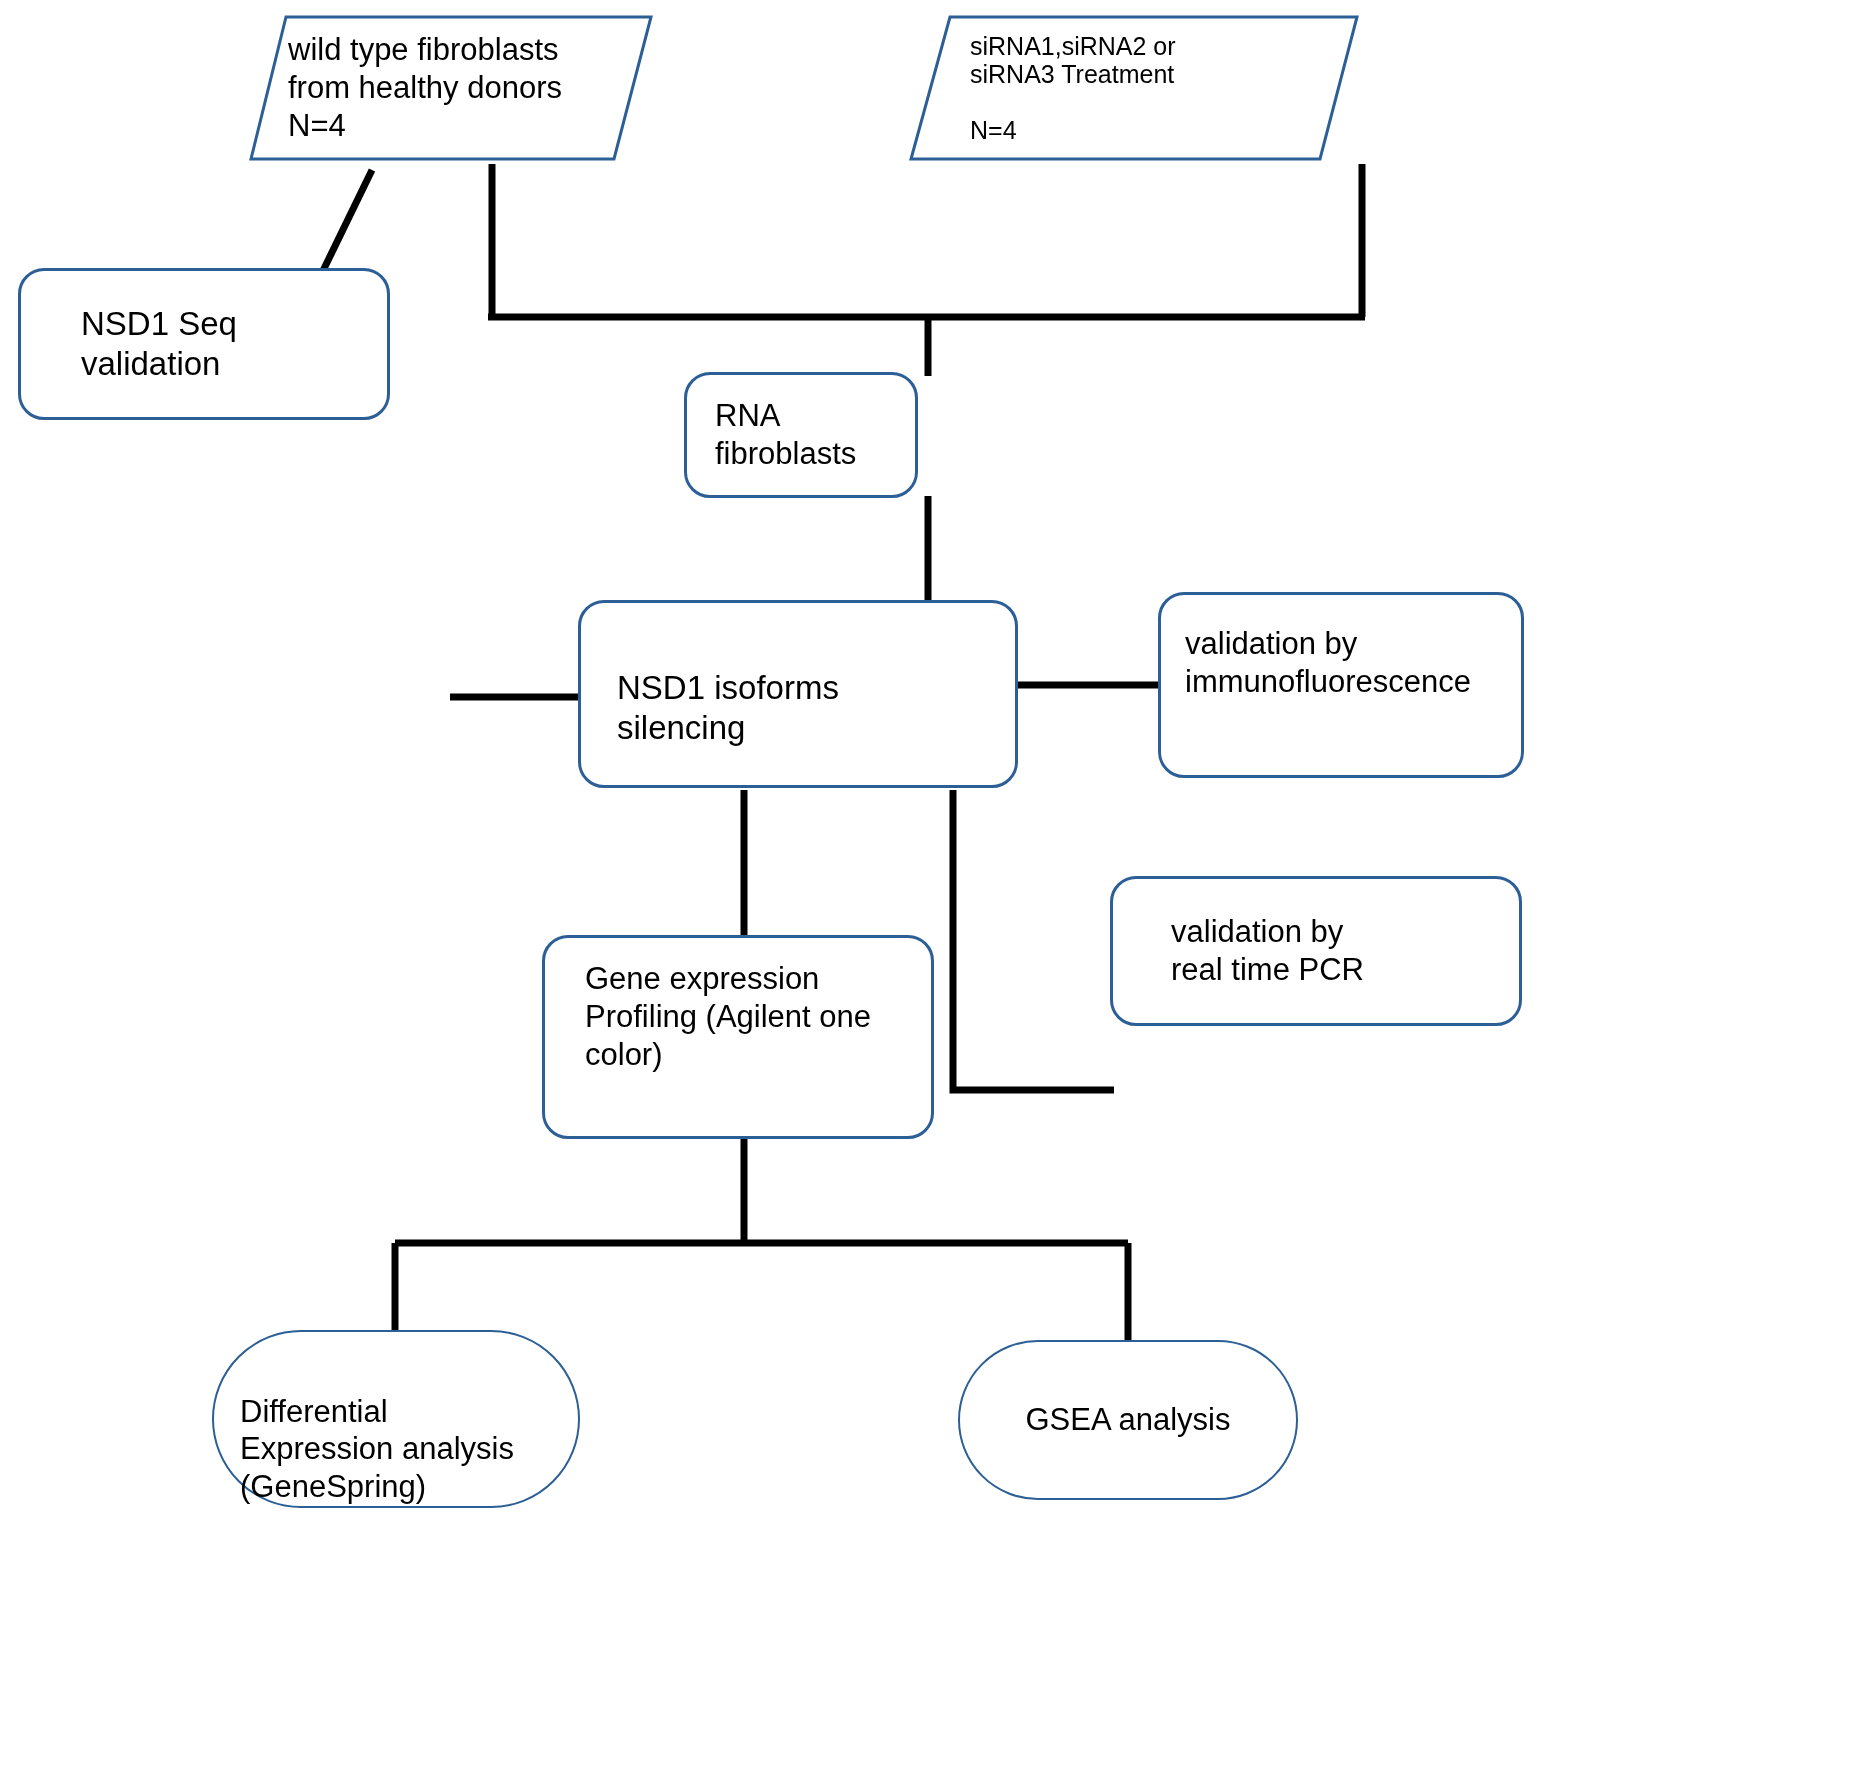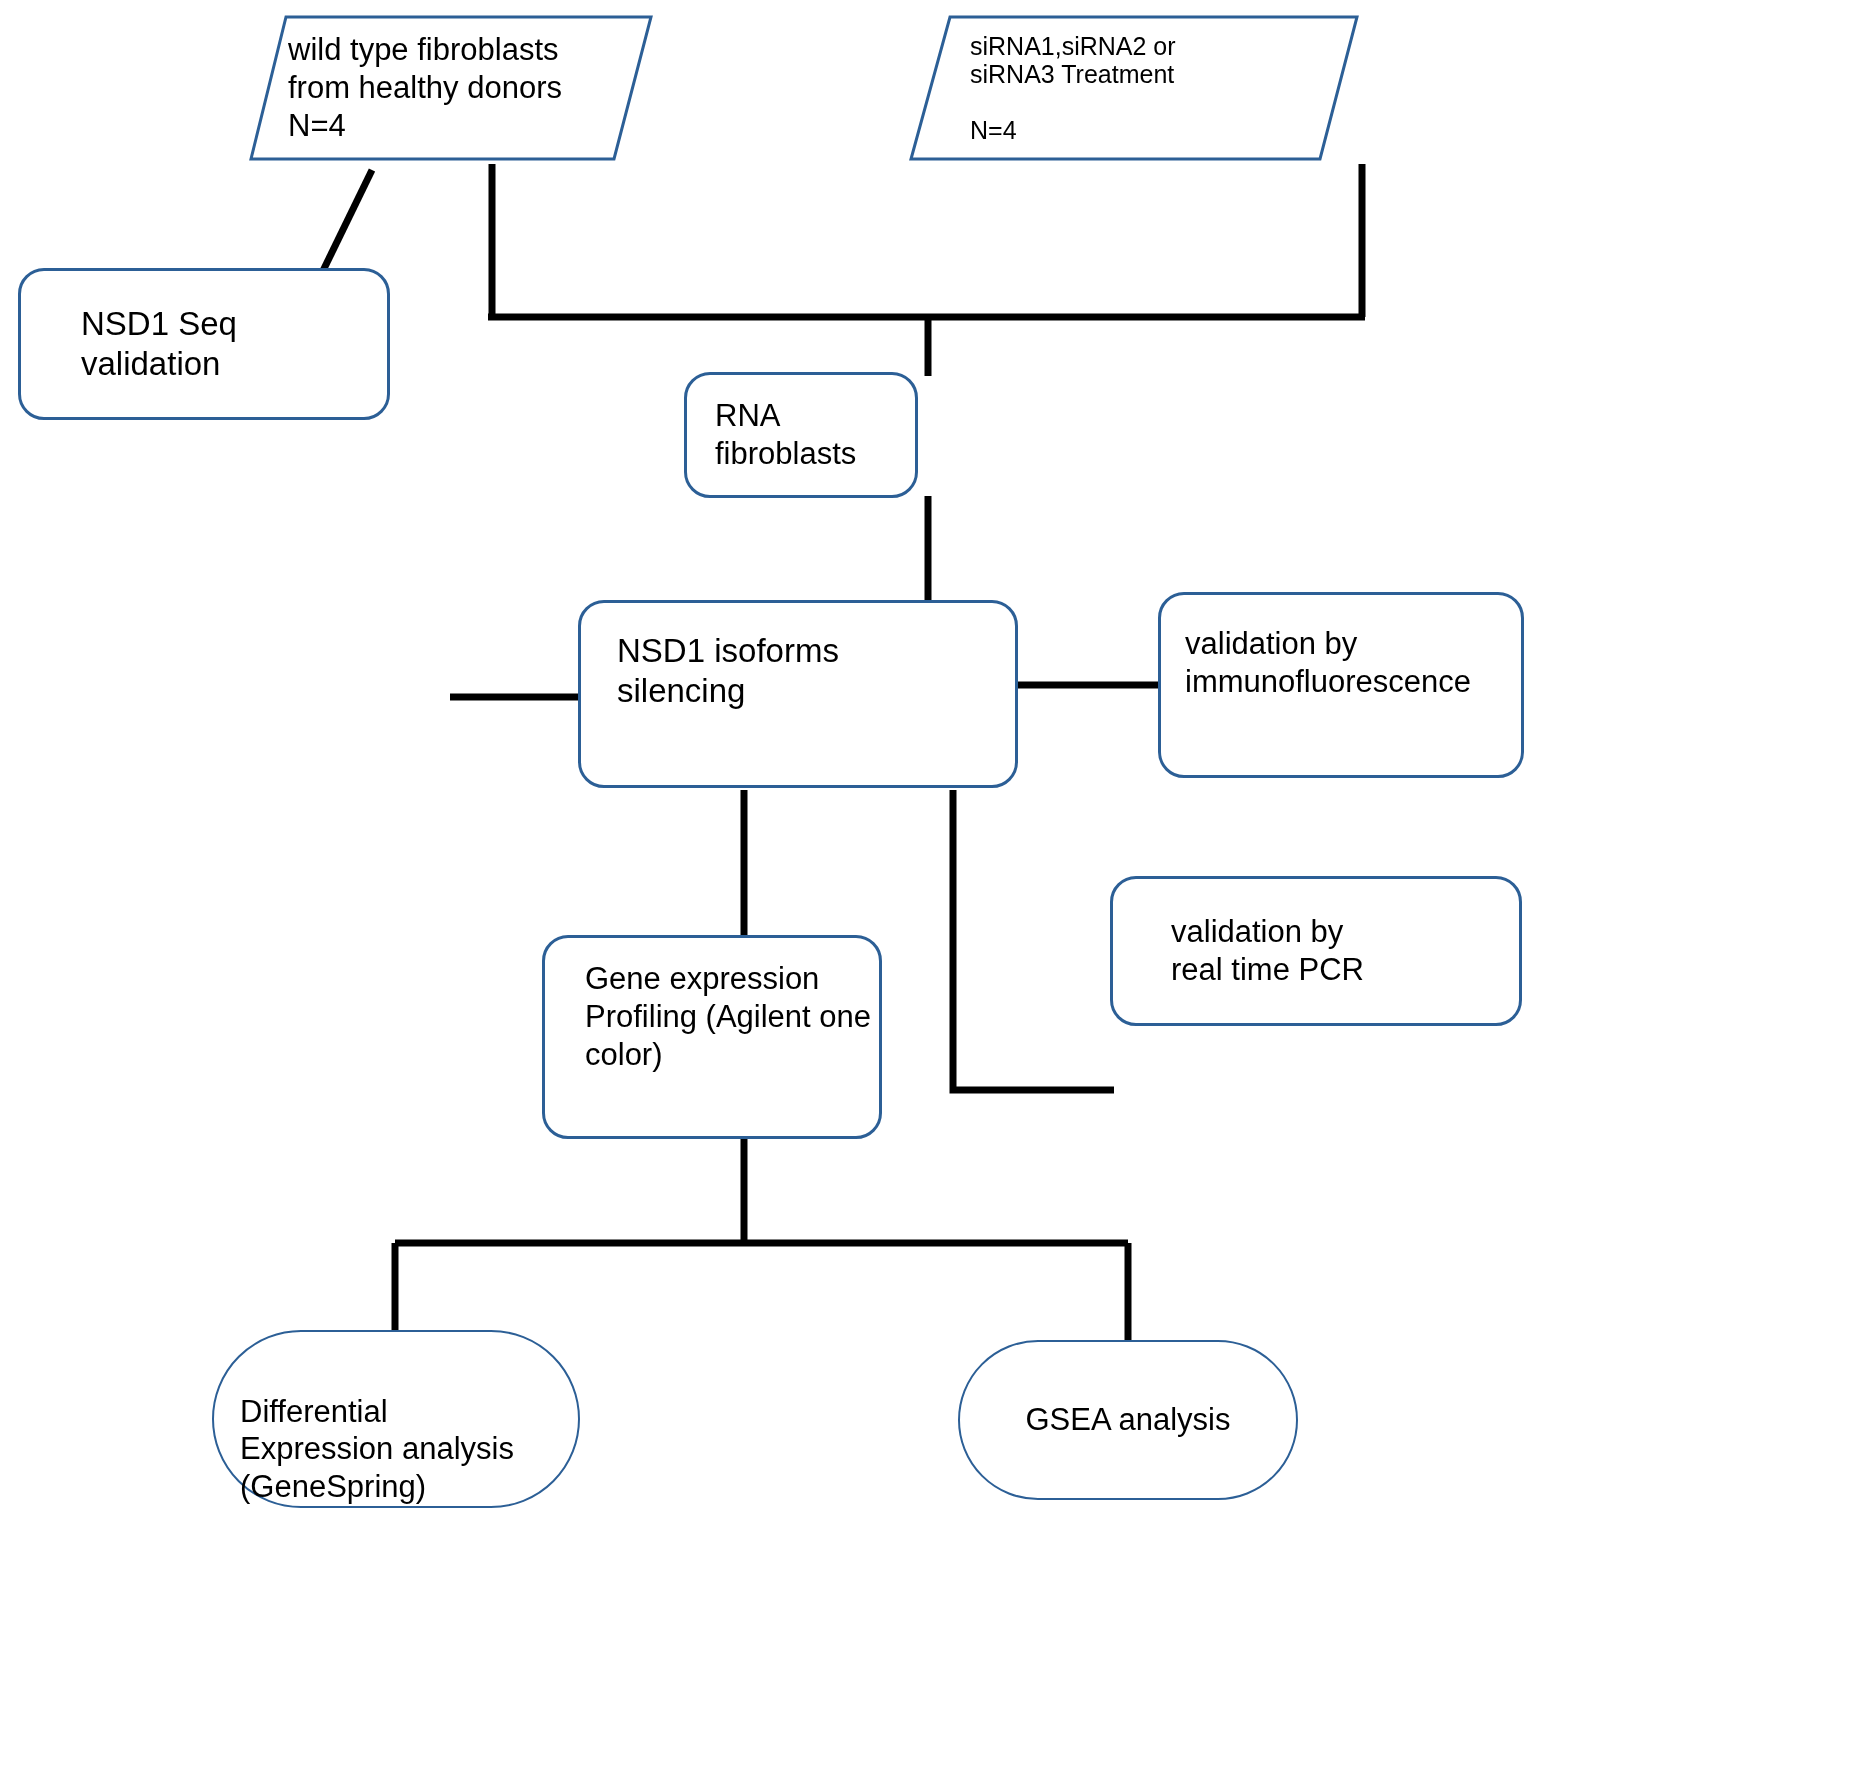--- a/index.html
+++ b/index.html
@@ -124,37 +124,37 @@
   <div class="node shape-roundrect" style="left:18px; top:268px; width:372px; height:152px; padding-left:60px; padding-right:14px;">
     <span class="label align-left" style="font-size:33px;">NSD1 Seq
 validation</span>
   </div>
 
   <div class="node shape-roundrect" style="left:684px; top:372px; width:234px; height:126px; padding-left:28px; padding-right:10px;">
     <span class="label align-left" style="font-size:31px;">RNA
 fibroblasts</span>
   </div>
 
-  <div class="node shape-roundrect" style="left:578px; top:600px; width:440px; height:188px; padding-left:36px; padding-right:14px; align-items:flex-start; padding-top:28px;">
+  <div class="node shape-roundrect" style="left:578px; top:600px; width:440px; height:188px; padding-left:36px; padding-right:14px; align-items:center; padding-top:28px;">
     <span class="label align-left" style="font-size:33px;">NSD1 isoforms
 silencing</span>
   </div>
 
 
   <div class="node shape-roundrect" style="left:1158px; top:592px; width:366px; height:186px; padding-left:24px; padding-right:8px; align-items:flex-start; padding-top:30px;">
     <span class="label align-left" style="font-size:31px;">validation by
 immunofluorescence</span>
   </div>
 
   <div class="node shape-roundrect" style="left:1110px; top:876px; width:412px; height:150px; padding-left:58px; padding-right:12px;">
     <span class="label align-left" style="font-size:31px;">validation by
 real time PCR</span>
   </div>
 
-  <div class="node shape-roundrect" style="left:542px; top:935px; width:340px; height:204px; padding-left:40px; padding-right:6px; align-items:flex-start; padding-top:22px;">
+  <div class="node shape-roundrect" style="left:542px; top:935px; width:392px; height:204px; padding-left:40px; padding-right:6px; align-items:flex-start; padding-top:22px;">
     <span class="label align-left" style="font-size:31px;">Gene expression
 Profiling (Agilent one
 color)</span>
   </div>
 
   <div class="node shape-stadium" style="left:212px; top:1330px; width:368px; height:178px; padding-left:26px; padding-right:6px; align-items:flex-end; padding-top:18px; border-width:2px;">
     <span class="label align-left" style="font-size:31px;">Differential
 Expression analysis
 (GeneSpring)</span>
   </div>

